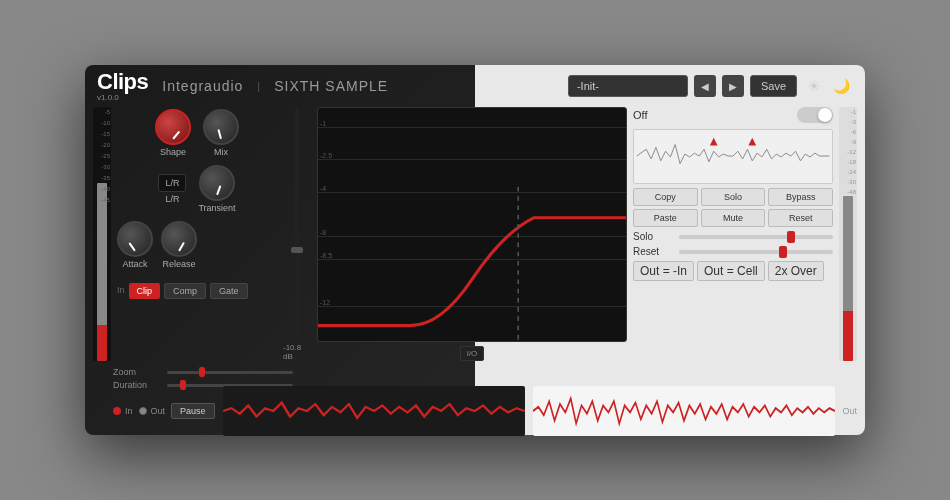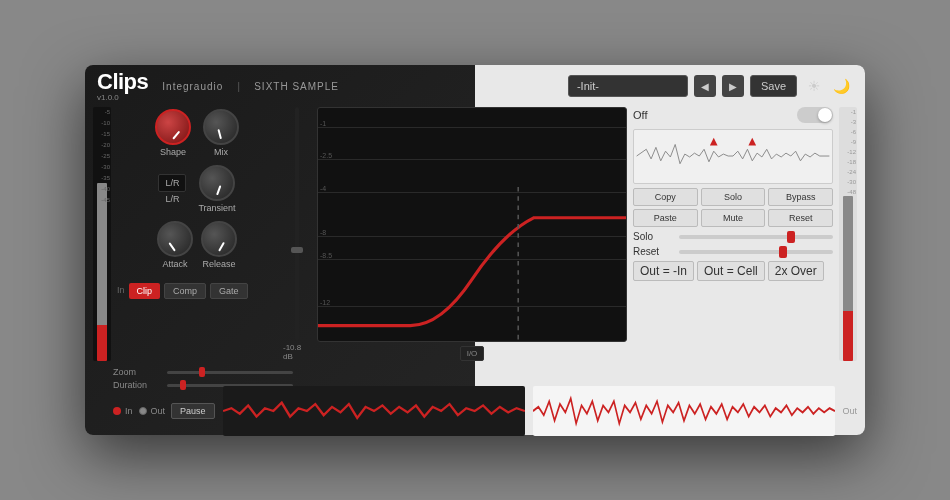--- a/index.html
+++ b/index.html
@@ -74,21 +74,21 @@
       color: #888;
     }
 
     .brand-separator {
       color: #555;
       font-size: 11px;
       margin: 0 4px;
     }
 
     .brand-text {
-      font-size: 10px;
+      font-size: 14px;
       color: #999;
       letter-spacing: 1px;
     }
 
     .preset-bar {
       display: flex;
       align-items: center;
       gap: 6px;
       margin-left: auto;
     }
@@ -253,21 +253,21 @@
       display: flex;
       align-items: center;
       justify-content: center;
       font-size: 9px;
       color: #aaa;
     }
 
     .knobs-row3 {
       display: flex;
       gap: 8px;
-      justify-content: center;
+      justify-content: flex-start;
     }
 
     .mode-buttons {
       display: flex;
       gap: 4px;
       justify-content: center;
       margin-top: 2px;
     }
 
     .mode-btn {

